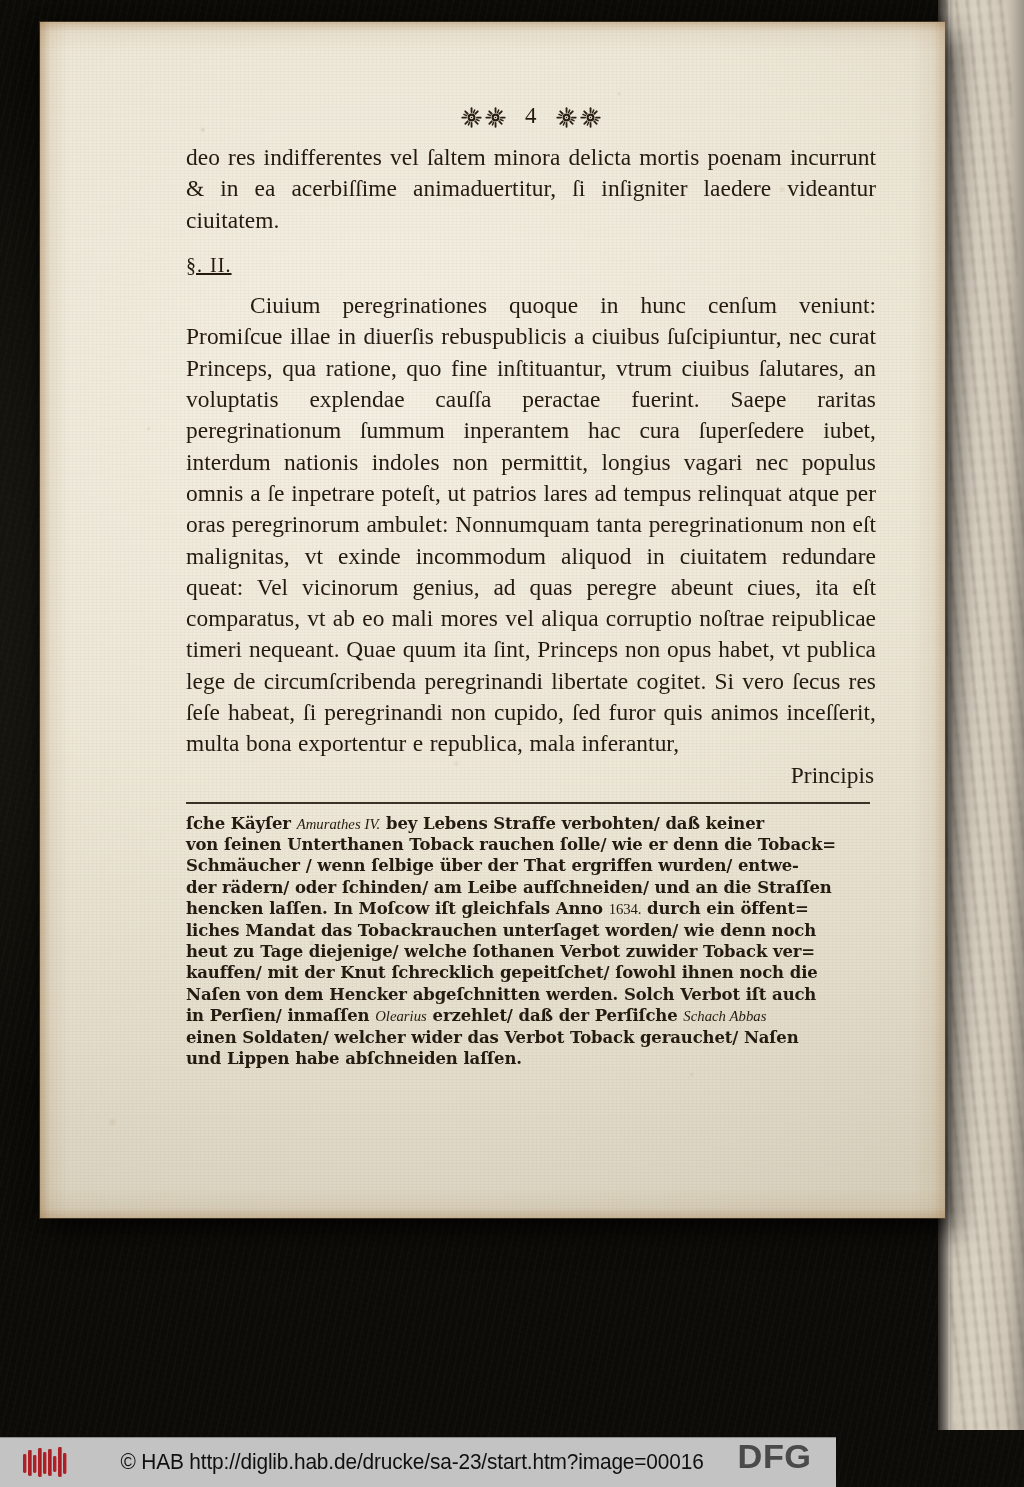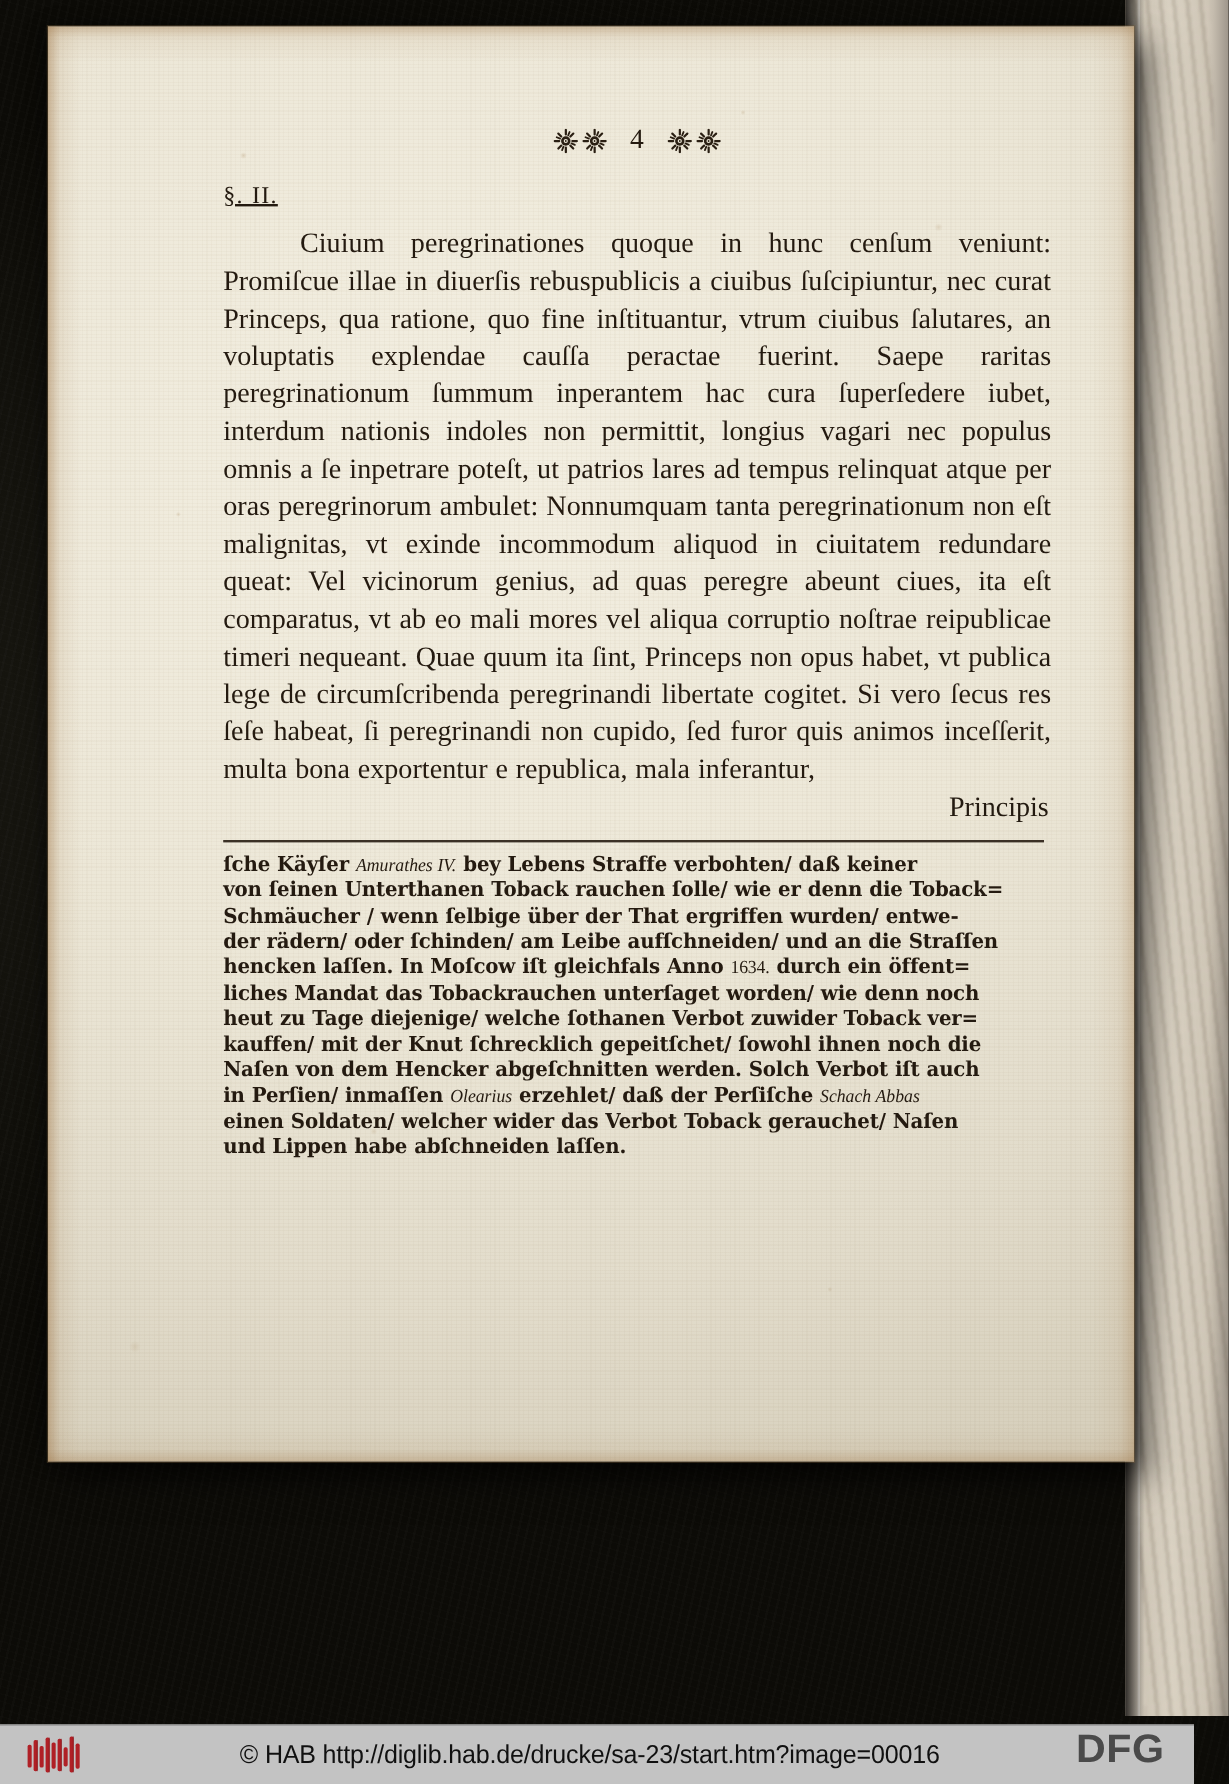--- a/index.html
+++ b/index.html
@@ -198,21 +198,21 @@
   }
   .fraktur .num {
     font-family: "Liberation Serif", serif;
     font-weight: 400;
     font-size: 15.3px;
   }
 
   
   #footer-bar {
     position:absolute;
-    left:0; bottom:0; width:995px; height:50px;
+    left:0; bottom:0; width:836px; height:50px;
     background:#c3c3c3;
     display:flex; align-items:center;
     border-top:1px solid #8e8e8e;
   }
   #hab-logo {
     width: 104px; height: 50px;
     display:flex; align-items:center; justify-content:center;
     flex:none;
   }
   #footer-url {
@@ -362,20 +362,21 @@
             </g>
             <circle cx="12" cy="12" r="4.5"></circle>
           </g>
           <circle cx="12" cy="12" r="2.0" fill="#ece7d7"></circle>
           <circle cx="12" cy="12" r="0.85" fill="#2a1f13"></circle>
         </svg>
       </span>
     </div>
 
     <div class="latin">
+      <p class="para-head">deo res indifferentes vel ſaltem minora delicta mortis poenam incurrunt &amp; in ea acerbiſſime animaduertitur, ſi inſigniter laedere videantur ciuitatem.</p>
 
       <div id="section-mark">§. II.</div>
 
       <p class="indent">Ciuium peregrinationes quoque in hunc cenſum veniunt: Promiſcue illae in diuerſis rebuspublicis a ciuibus ſuſcipiuntur, nec curat Princeps, qua ratione, quo fine inſtituantur, vtrum ciuibus ſalutares, an voluptatis explendae cauſſa peractae fuerint. Saepe raritas peregrinationum ſummum inperantem hac cura ſuperſedere iubet, interdum nationis indoles non permittit, longius vagari nec populus omnis a ſe inpetrare poteſt, ut patrios lares ad tempus relinquat atque per oras peregrinorum ambulet: Nonnumquam tanta peregrinationum non eſt malignitas, vt exinde incommodum aliquod in ciuitatem redundare queat: Vel vicinorum genius, ad quas peregre abeunt ciues, ita eſt comparatus, vt ab eo mali mores vel aliqua corruptio noſtrae reipublicae timeri nequeant. Quae quum ita ſint, Princeps non opus habet, vt publica lege de circumſcribenda peregrinandi libertate cogitet. Si vero ſecus res ſeſe habeat, ſi peregrinandi non cupido, ſed furor quis animos inceſſerit, multa bona exportentur e republica, mala inferantur,</p>
     </div>
 
     <div id="catchword">Principis</div>
 
     <div id="divider"></div>
 

